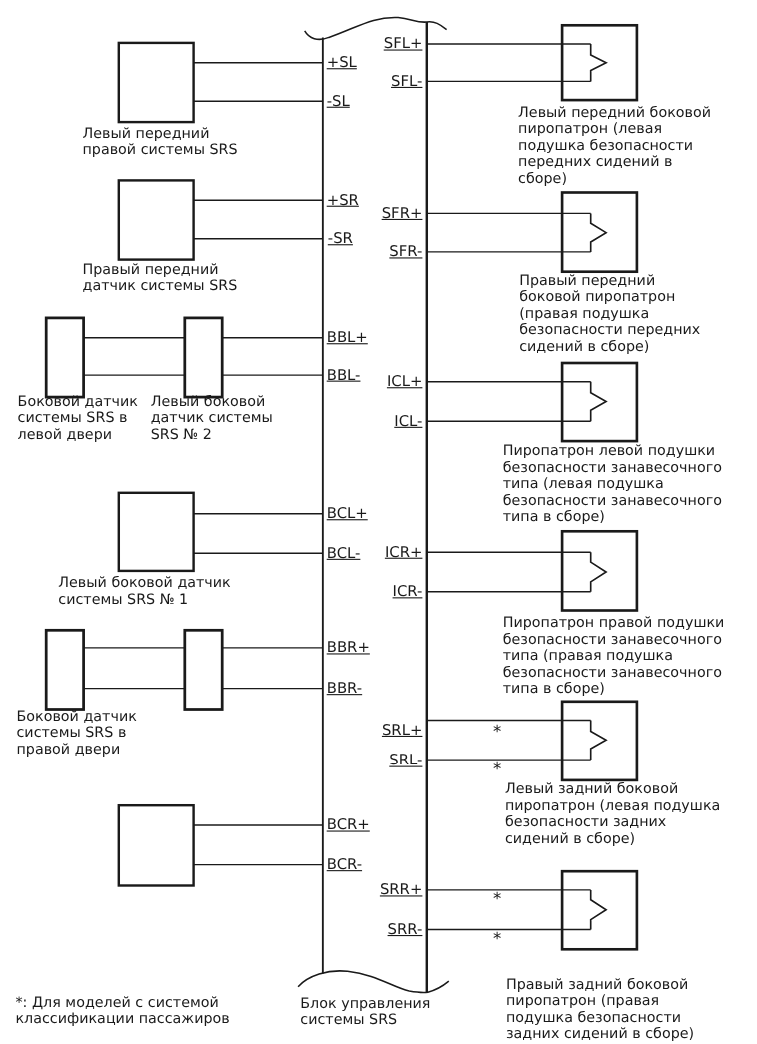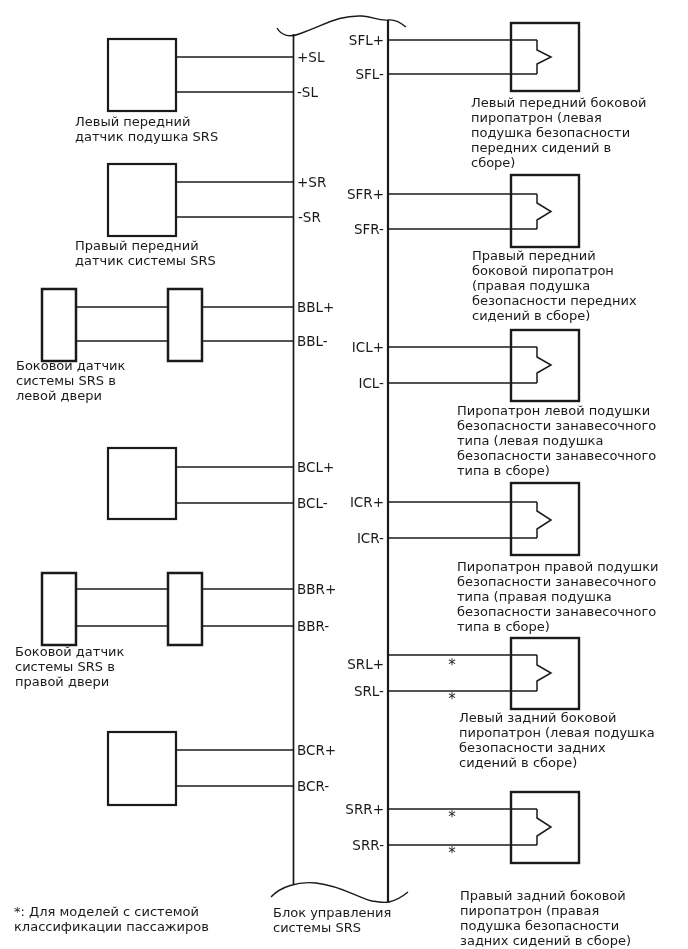--- a/index.html
+++ b/index.html
@@ -17,20 +17,21 @@
     font-size:13px;
     line-height:15px;
     white-space:pre-line;
   }
   .term{
     position:absolute;
     font-size:13.5px;
     line-height:16px;
     transform:translateY(-50%);
     white-space:nowrap;
+    text-decoration:underline;
   }
   .term-r{width:53px;text-align:right;}
   .ast{
     position:absolute;
     font-size:15px;
     width:12px;
     text-align:center;
     line-height:14px;
   }
 </style>
@@ -135,26 +136,31 @@
   <div class="term term-r" style="left:331px;top:347px">ICL+</div>
   <div class="term term-r" style="left:331px;top:383px">ICL-</div>
   <div class="term term-r" style="left:331px;top:502px">ICR+</div>
   <div class="term term-r" style="left:331px;top:538px">ICR-</div>
   <div class="term term-r" style="left:331px;top:664px">SRL+</div>
   <div class="term term-r" style="left:331px;top:691px">SRL-</div>
   <div class="term term-r" style="left:331px;top:809px">SRR+</div>
   <div class="term term-r" style="left:331px;top:845px">SRR-</div>
 
   <div class="lbl" style="left:75px;top:114px">Левый передний
-датчик подушка SRS</div>
+правой системы SRS</div>
   <div class="lbl" style="left:75px;top:238px">Правый передний
 датчик системы SRS</div>
   <div class="lbl" style="left:16px;top:358px">Боковой датчик
 системы SRS в
 левой двери</div>
+  <div class="lbl" style="left:137px;top:358px">Левый боковой
+датчик системы
+SRS № 2</div>
+  <div class="lbl" style="left:53px;top:523px">Левый боковой датчик
+системы SRS № 1</div>
   <div class="lbl" style="left:15px;top:644px">Боковой датчик
 системы SRS в
 правой двери</div>
 
   <div class="lbl" style="left:471px;top:95px;width:220px">Левый передний боковой
 пиропатрон (левая
 подушка безопасности
 передних сидений в
 сборе)</div>
   <div class="lbl" style="left:472px;top:248px;width:220px">Правый передний

